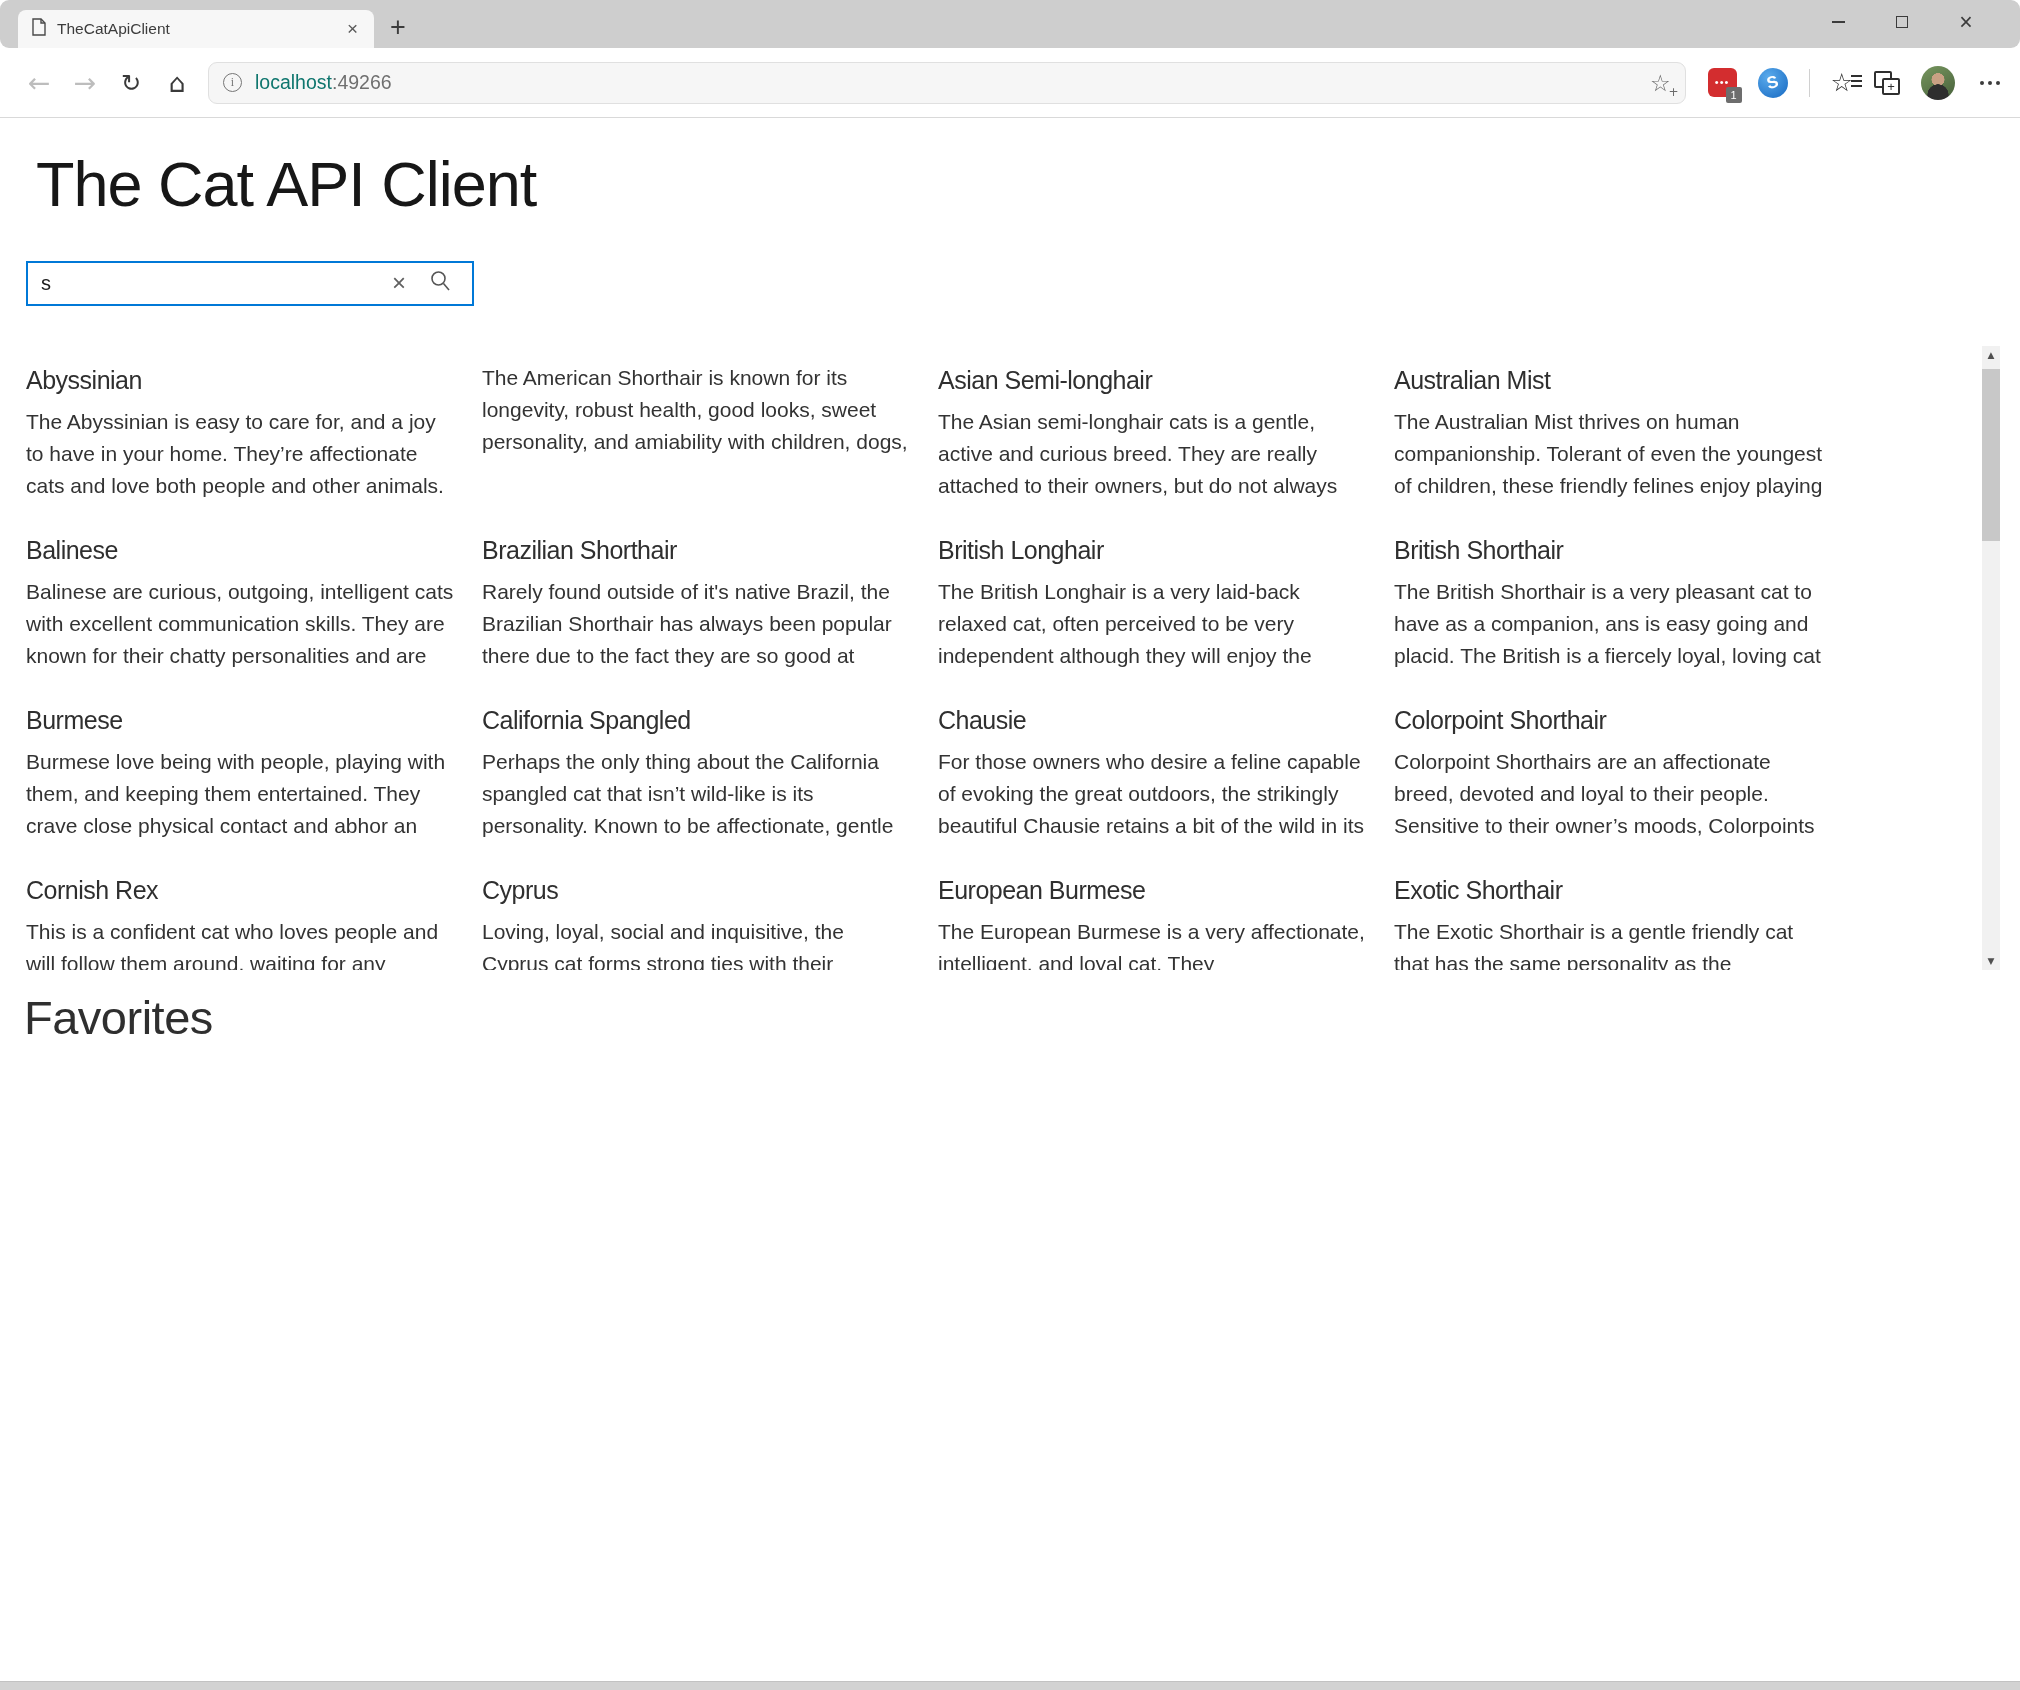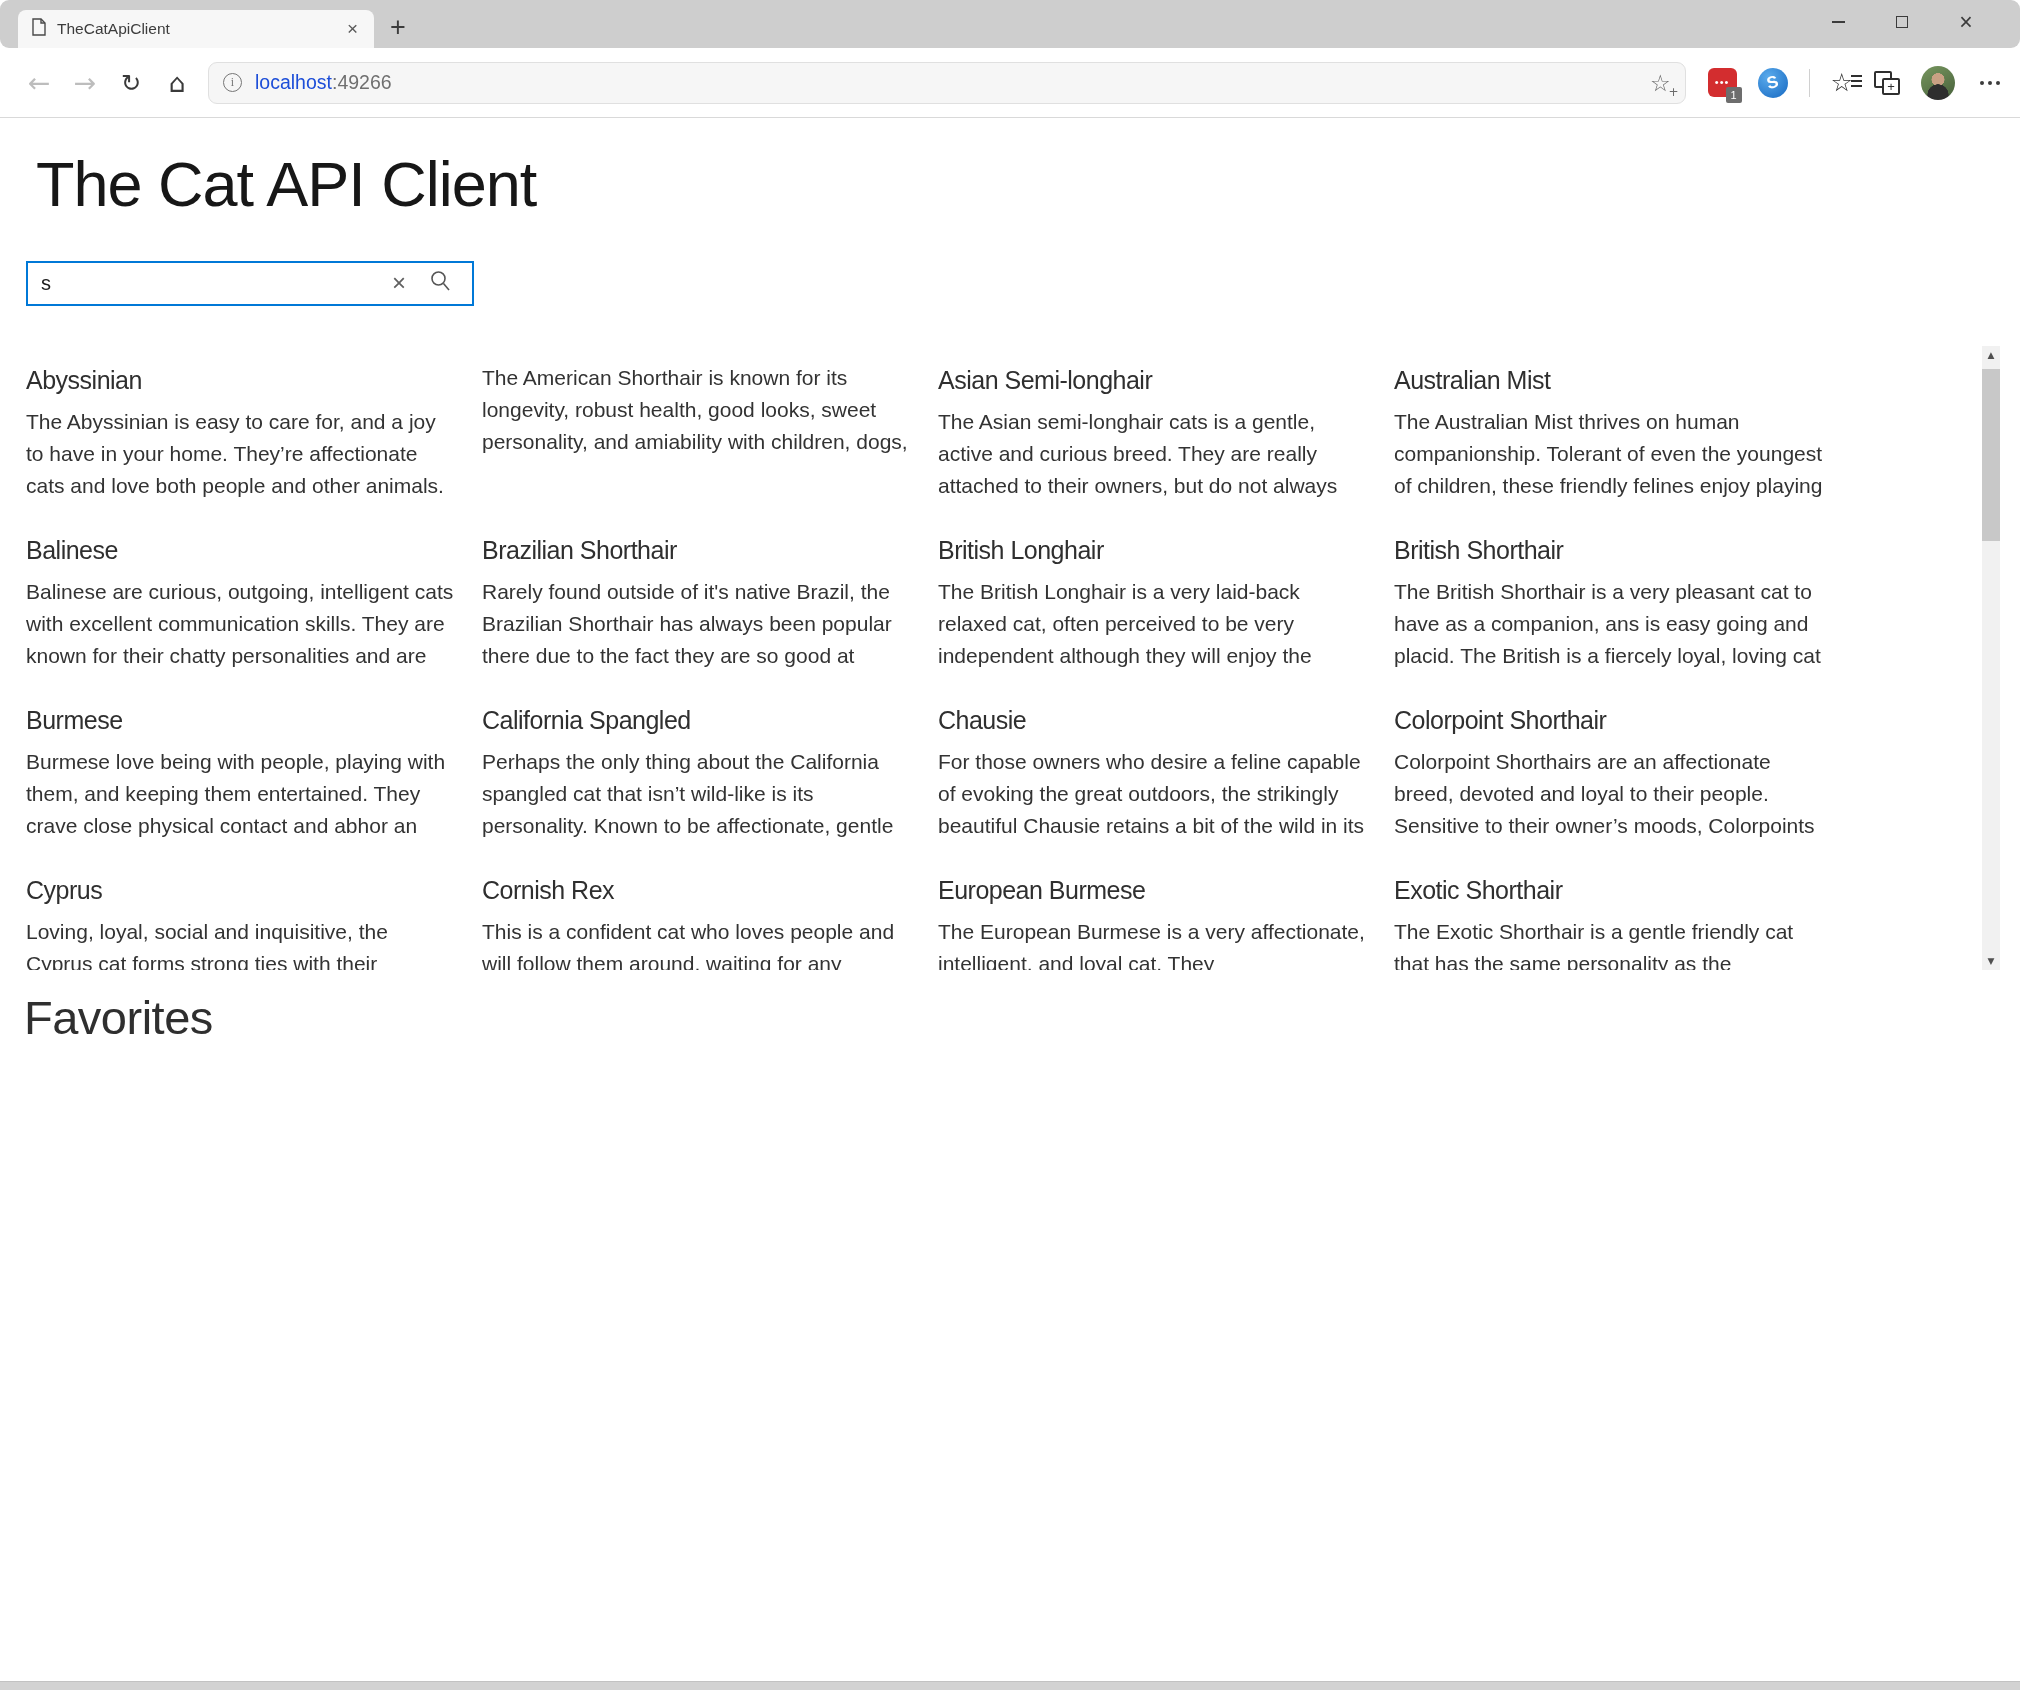--- a/index.html
+++ b/index.html
@@ -24,21 +24,21 @@
   .nav-btn { width:46px; text-align:center; font-family:"DejaVu Sans",sans-serif; }
   .nav-back,.nav-fwd { font-size:27px; color:#bdbdbd; }
   .nav-refresh { font-size:24px; color:#3a3a3a; }
   .nav-home { font-size:26px; color:#3a3a3a; }
 
   .address-bar { flex:1; height:42px; margin:0 10px 0 8px; background:#f6f6f6; border:1px solid #e0e0e0;
                  border-radius:9px; display:flex; align-items:center; padding:0 14px; }
   .info-icon { width:19px; height:19px; border:1.3px solid #767676; border-radius:50%; color:#767676;
                font-size:12px; display:flex; align-items:center; justify-content:center; font-family:"Liberation Serif",serif; }
   .url { margin-left:13px; font-size:19.5px; }
-  .url-host { color:#1d4ed8;margin-top:27px; }
+  .url-host { color:#0f766e;margin-top:27px; }
   .url-port { color:#6f6f6f; }
   .addr-spacer { flex:1; }
   .star-add { position:relative; font-size:23px; color:#6a6a6a; font-family:"DejaVu Sans",sans-serif; }
   .star-add .plus { position:absolute; right:-8px; bottom:-3px; font-size:12px; color:#6a6a6a; }
 
   .ext-cluster { display:flex; align-items:center; gap:21px; margin-left:12px; }
   .ext-red { position:relative; width:29px; height:29px; background:#d32d2f; border-radius:6px;
              display:flex; align-items:center; justify-content:center; }
   .ext-red .dots { color:#fff; font-size:11px; letter-spacing:1px; line-height:1; }
   .ext-badge { position:absolute; right:-5px; bottom:-6px; min-width:16px; height:16px; background:#6d6d6d;
@@ -215,26 +215,26 @@
       </div>
       <div class="breed-card">
         <div class="breed-name">Chausie</div>
         <div class="breed-desc">For those owners who desire a feline capable of evoking the great outdoors, the strikingly beautiful Chausie retains a bit of the wild in its appearance but has the house</div>
       </div>
       <div class="breed-card">
         <div class="breed-name">Colorpoint Shorthair</div>
         <div class="breed-desc">Colorpoint Shorthairs are an affectionate breed, devoted and loyal to their people. Sensitive to their owner’s moods, Colorpoints are more than happy to sit at</div>
       </div>
       <div class="breed-card">
+        <div class="breed-name">Cornish Rex</div>
+        <div class="breed-desc">This is a confident cat who loves people and will follow them around, waiting for any</div>
+      </div>
+      <div class="breed-card">
         <div class="breed-name">Cyprus</div>
         <div class="breed-desc">Loving, loyal, social and inquisitive, the Cyprus cat forms strong ties with their</div>
-      </div>
-      <div class="breed-card">
-        <div class="breed-name">Cornish Rex</div>
-        <div class="breed-desc">This is a confident cat who loves people and will follow them around, waiting for any</div>
       </div>
       <div class="breed-card">
         <div class="breed-name">European Burmese</div>
         <div class="breed-desc">The European Burmese is a very affectionate, intelligent, and loyal cat. They</div>
       </div>
       <div class="breed-card">
         <div class="breed-name">Exotic Shorthair</div>
         <div class="breed-desc">The Exotic Shorthair is a gentle friendly cat that has the same personality as the</div>
       </div>
     </div>

